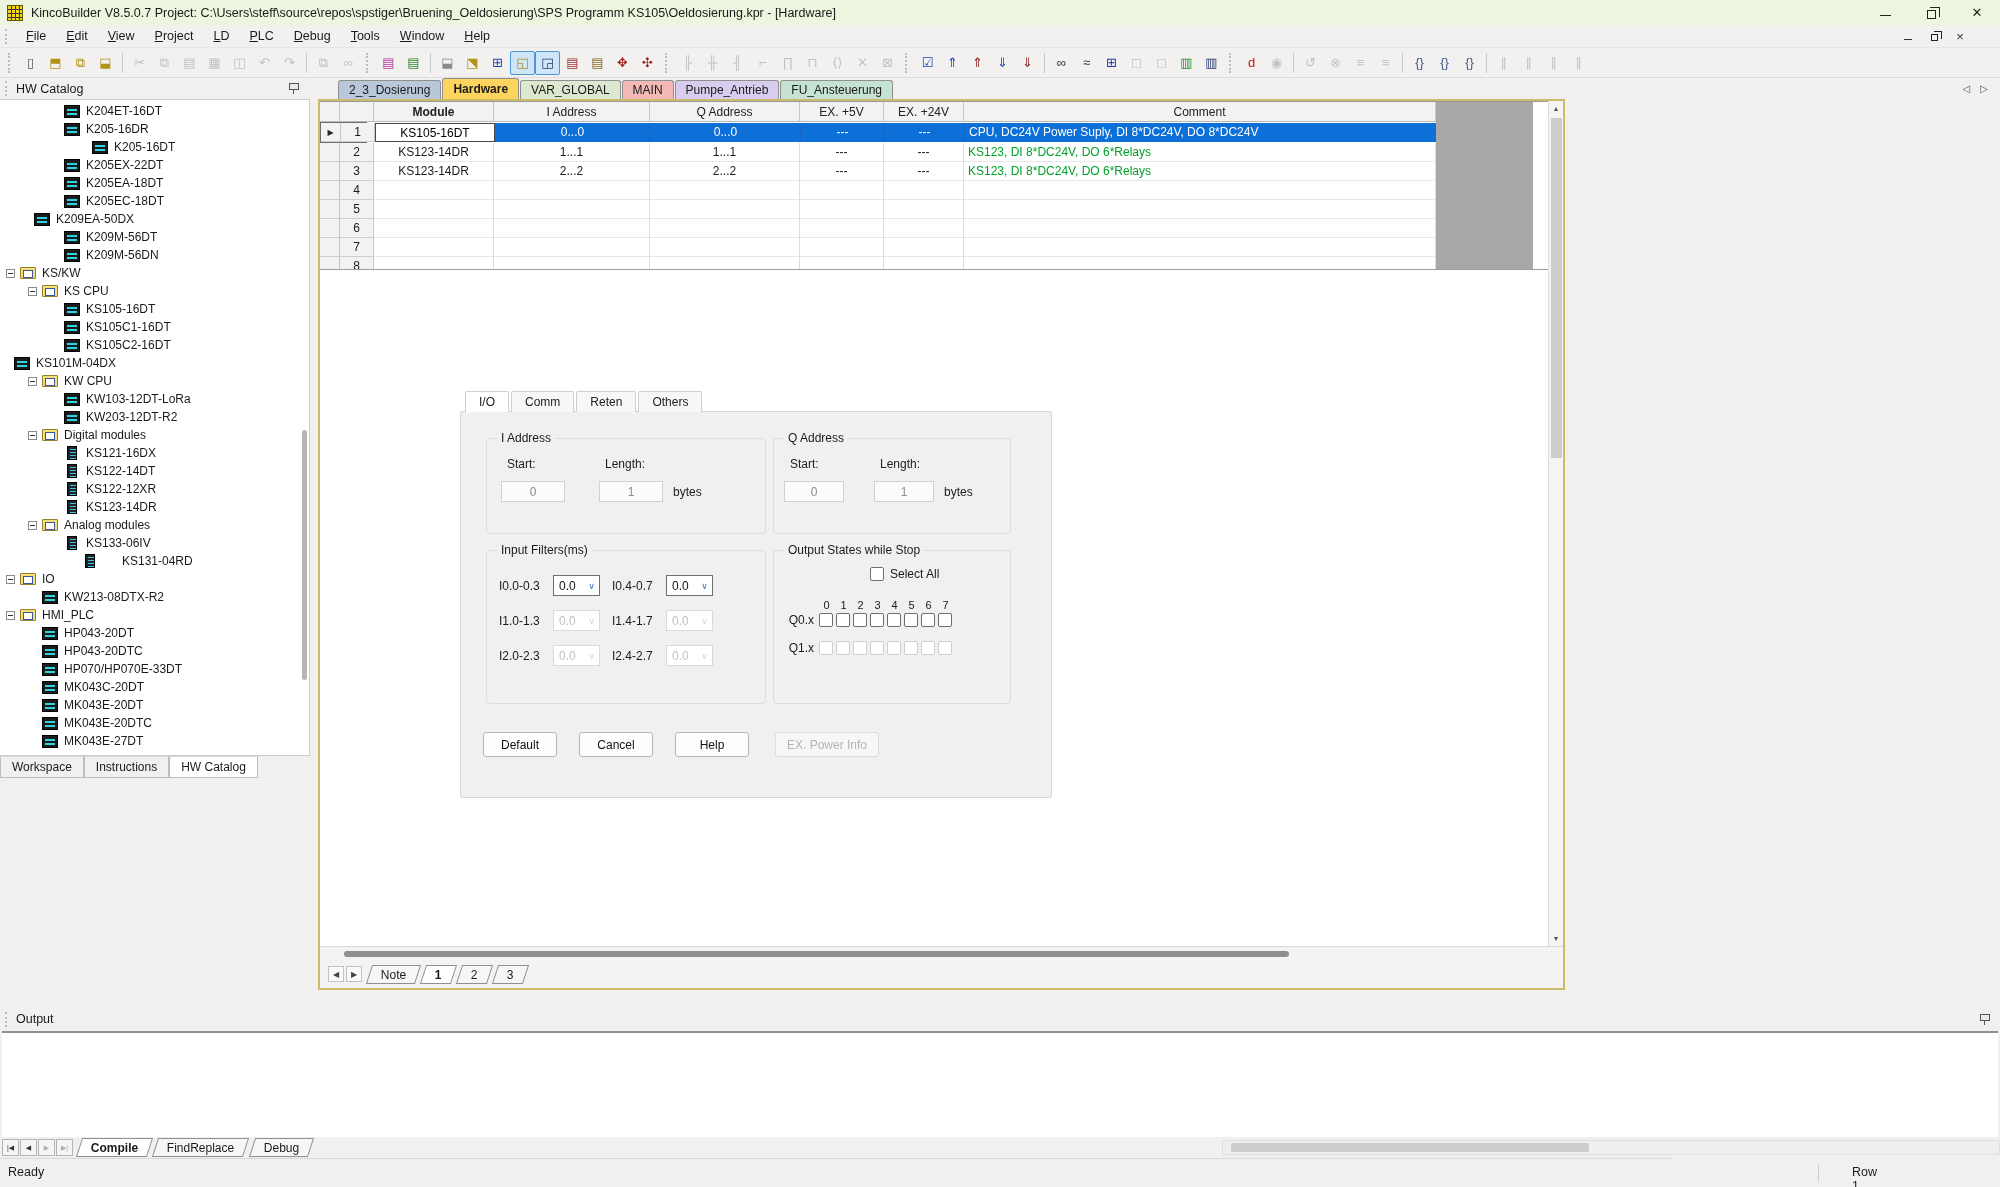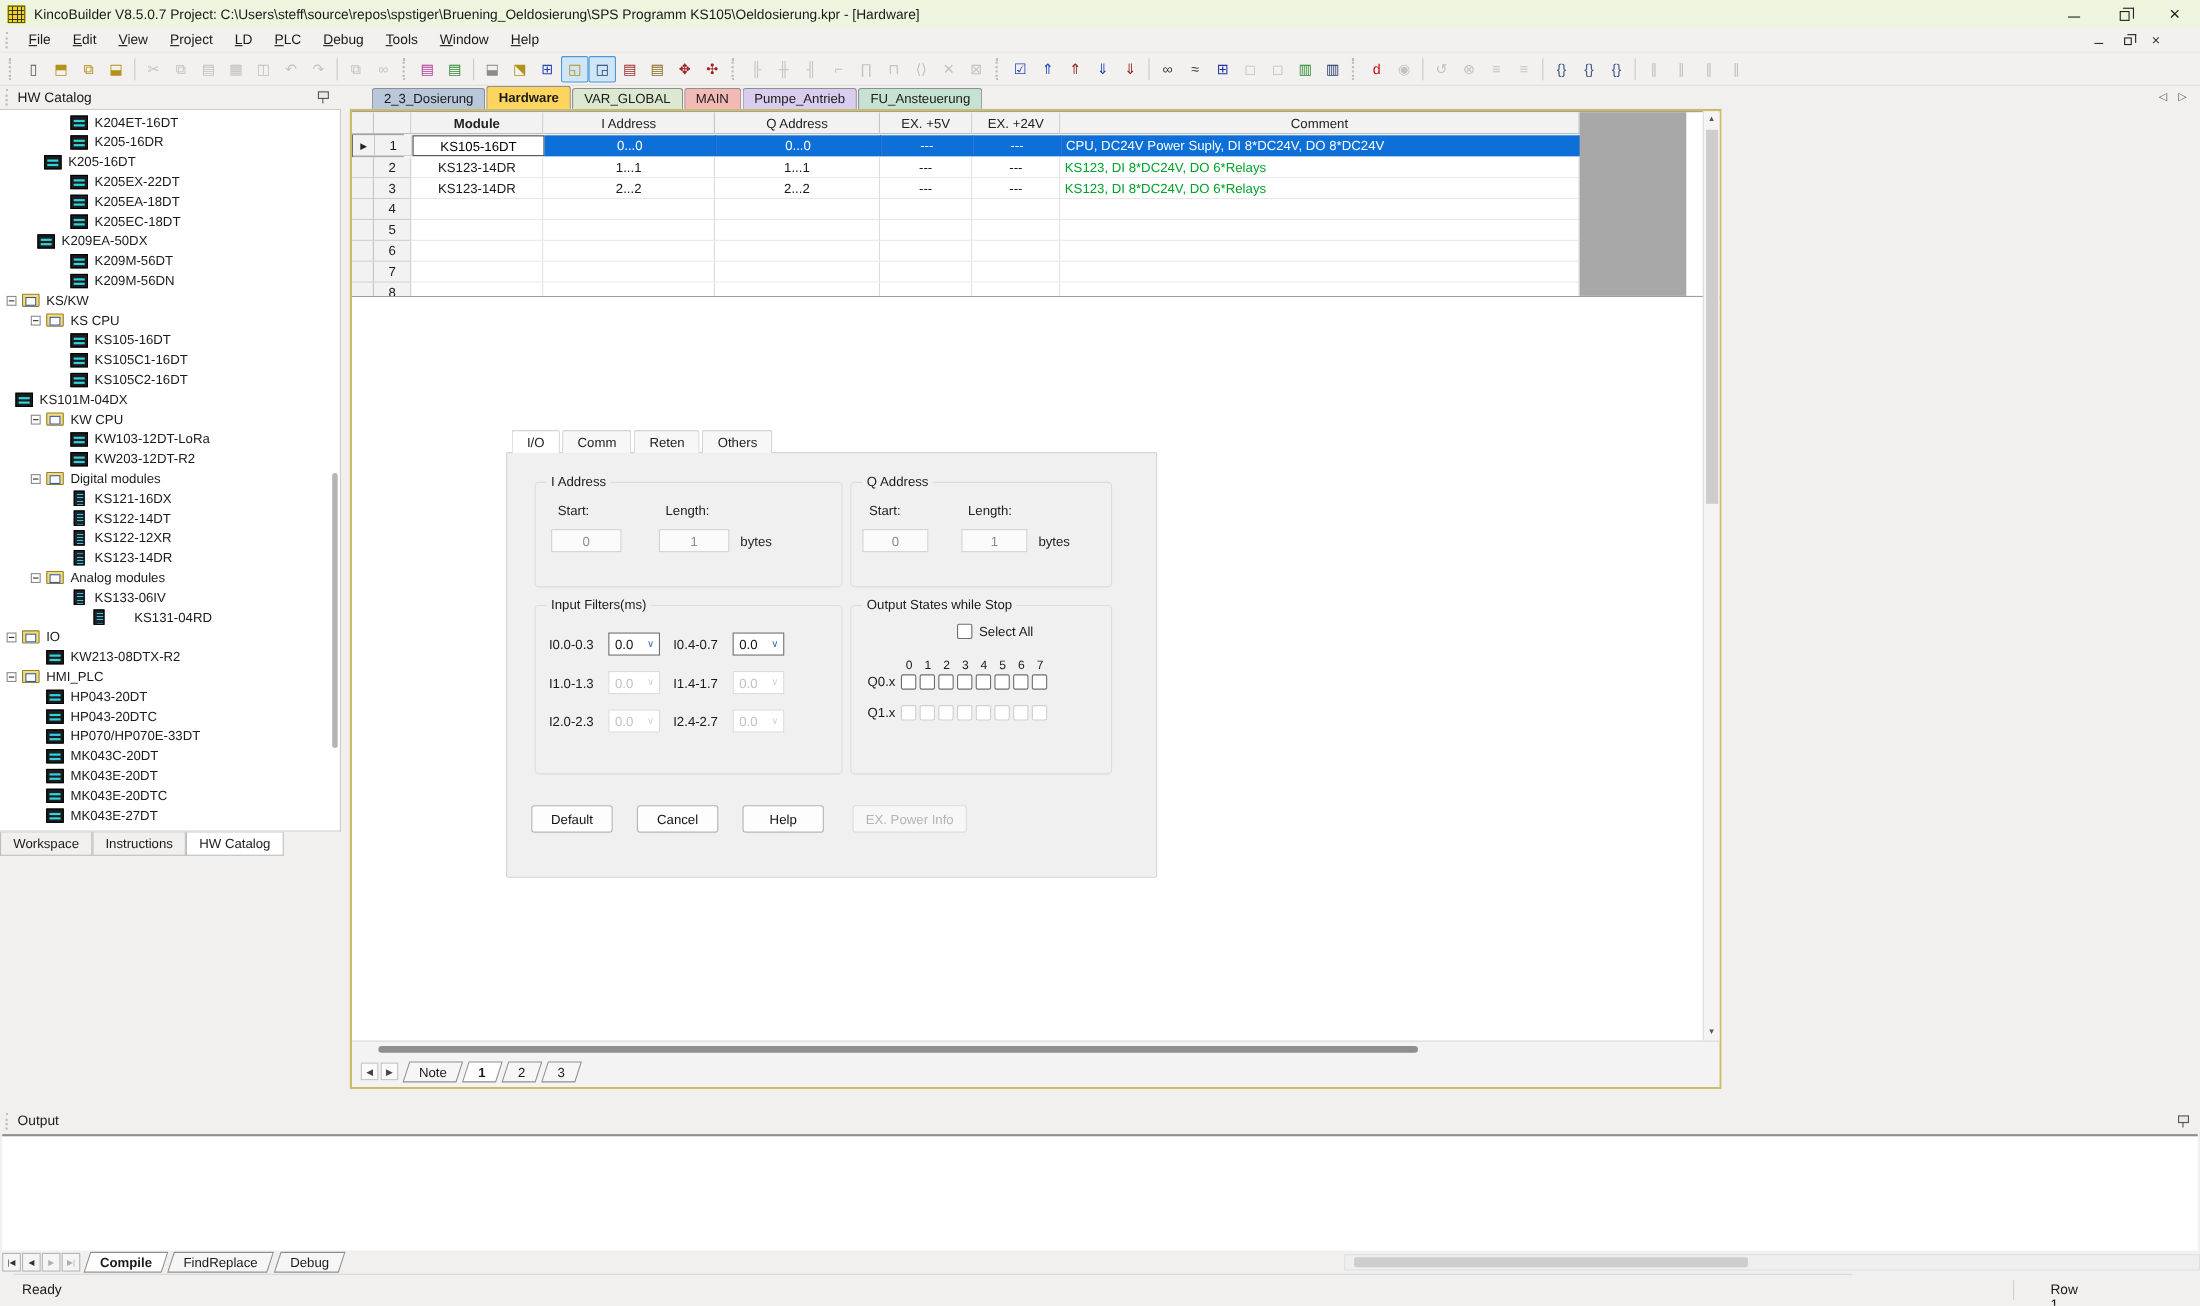--- a/index.html
+++ b/index.html
@@ -132,21 +132,21 @@
 .output-header{height:24px;display:flex;align-items:center;padding-left:3px}
 .output-title{font-size:12.5px}
 .output-body{position:absolute;left:2px;top:24px;width:1996px;height:106px;background:#fff;border-top:2px solid #8f8f8f}
 .output-foot{position:absolute;left:2px;top:130px;width:1998px;height:21px;display:flex;align-items:center;background:#f1f0ef;position:absolute}
 .onav{width:17px;height:17px;border:1px solid #b5b5b5;background:#f5f5f5;display:flex;align-items:center;justify-content:center;font-size:7px;color:#333;margin-right:1px;flex:none;white-space:nowrap}
 .onav.dis{color:#b0b0b0}
 .oscroll{position:absolute;right:0;top:3px;width:778px;height:15px;background:#efefef;border:1px solid #e0e0e0}
 .o-thumb{position:absolute;left:8px;top:2px;width:358px;height:9px;background:#cdcdcd;border-radius:2px}
 
 
-.statusbar{position:absolute;left:12px;top:1158px;width:1672px;height:29px;background:#f1f0ef;border-top:1px solid #d8d8d8}
+.statusbar{position:absolute;left:0;top:1158px;width:1672px;height:29px;background:#f1f0ef;border-top:1px solid #d8d8d8}
 .status-left{position:absolute;left:8px;top:6px;font-size:12.5px}
 .ssep{position:absolute;left:1818px;top:5px;width:1px;height:18px;background:#d0d0d0}
 .status-pos{position:absolute;left:1852px;top:6px;font-size:12.5px}
 </style>
 </head>
 <body>
 
 <div class="titlebar">
   <span class="appicon"></span>
   <span class="title-text">KincoBuilder V8.5.0.7    Project: C:\Users\steff\source\repos\spstiger\Bruening_Oeldosierung\SPS Programm KS105\Oeldosierung.kpr - [Hardware]</span>
@@ -390,21 +390,21 @@
   <div class="trow" style="padding-left: 50px;">
         <span class="tspacer"></span>
         <span class="t-cpu"></span>
         <span class="tlabel">K204ET-16DT</span>
       </div>
       <div class="trow" style="padding-left: 50px;">
         <span class="tspacer"></span>
         <span class="t-cpu"></span>
         <span class="tlabel">K205-16DR</span>
       </div>
-      <div class="trow" style="padding-left: 26px;">
+      <div class="trow" style="padding-left: 78px;">
         <span class="tspacer"></span>
         <span class="t-cpu"></span>
         <span class="tlabel">K205-16DT</span>
       </div>
       <div class="trow" style="padding-left: 50px;">
         <span class="tspacer"></span>
         <span class="t-cpu"></span>
         <span class="tlabel">K205EX-22DT</span>
       </div>
       <div class="trow" style="padding-left: 50px;">

